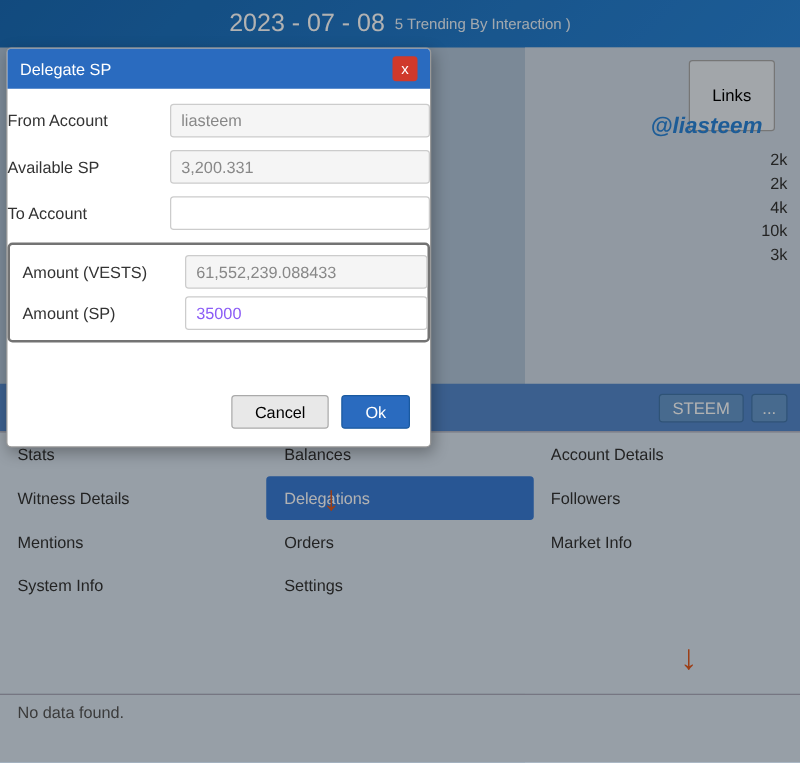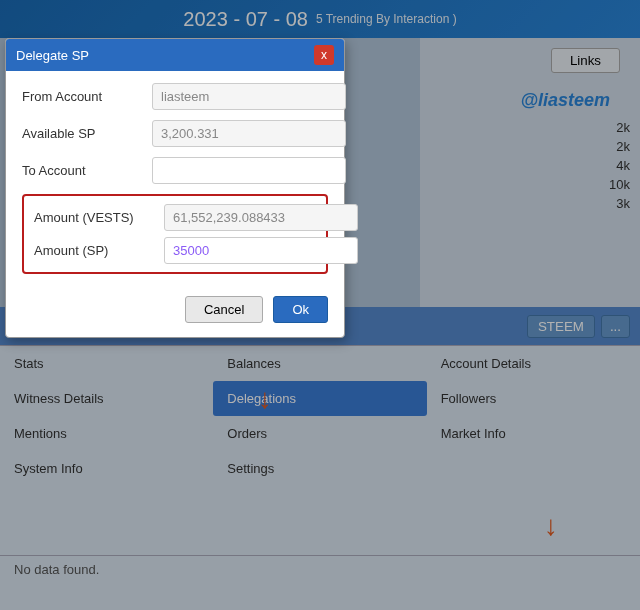--- a/index.html
+++ b/index.html
@@ -49,21 +49,21 @@
       background: #d0dce8;
     }
 
     
     .links-btn {
       position: absolute;
       top: 48px;
       right: 20px;
       background: #e8eef4;
       border: 1px solid #aaa;
-      padding: 4px 18px;
+      padding: 20px 18px;
       border-radius: 3px;
       cursor: pointer;
     }
 
     
     .liasteem-label {
       position: absolute;
       top: 90px;
       right: 30px;
       color: #2a85d8;
@@ -123,21 +123,21 @@
       height: 20px;
       border-radius: 3px;
       cursor: pointer;
       font-size: 12px;
       display: flex;
       align-items: center;
       justify-content: center;
     }
 
     .dialog-body {
-      padding: 12px 16px;
+      padding: 12px 0;
     }
 
     .form-row {
       display: flex;
       align-items: center;
       margin-bottom: 10px;
     }
 
     .form-label {
       width: 130px;
@@ -156,24 +156,24 @@
       background: white;
     }
 
     .form-input.readonly {
       background: #f5f5f5;
       color: #888;
     }
 
     
     .amount-section {
-      border: 2px solid #b91c1c;
+      border: 2px solid #737373;
       border-radius: 4px;
       padding: 8px 10px;
-      margin-bottom: 2px;
+      margin-bottom: 22px;
     }
 
     .amount-row {
       display: flex;
       align-items: center;
       margin-bottom: 6px;
     }
     .amount-row:last-child {
       margin-bottom: 0;
     }

